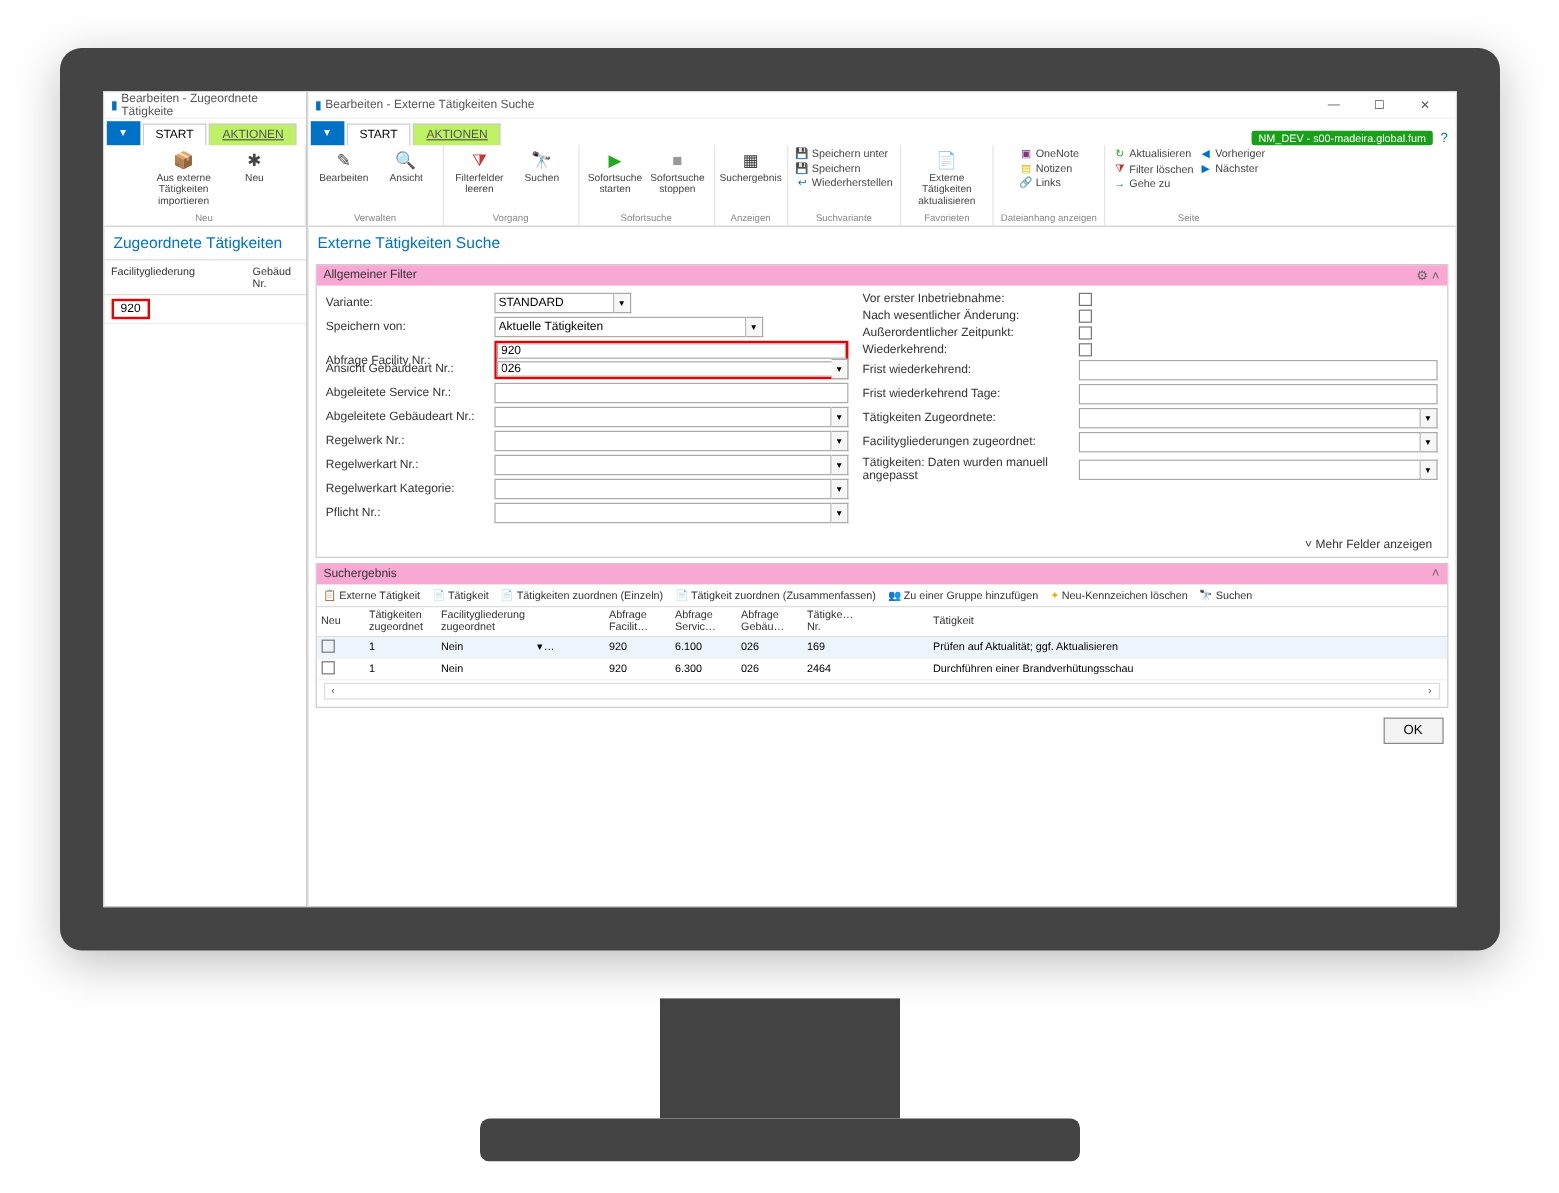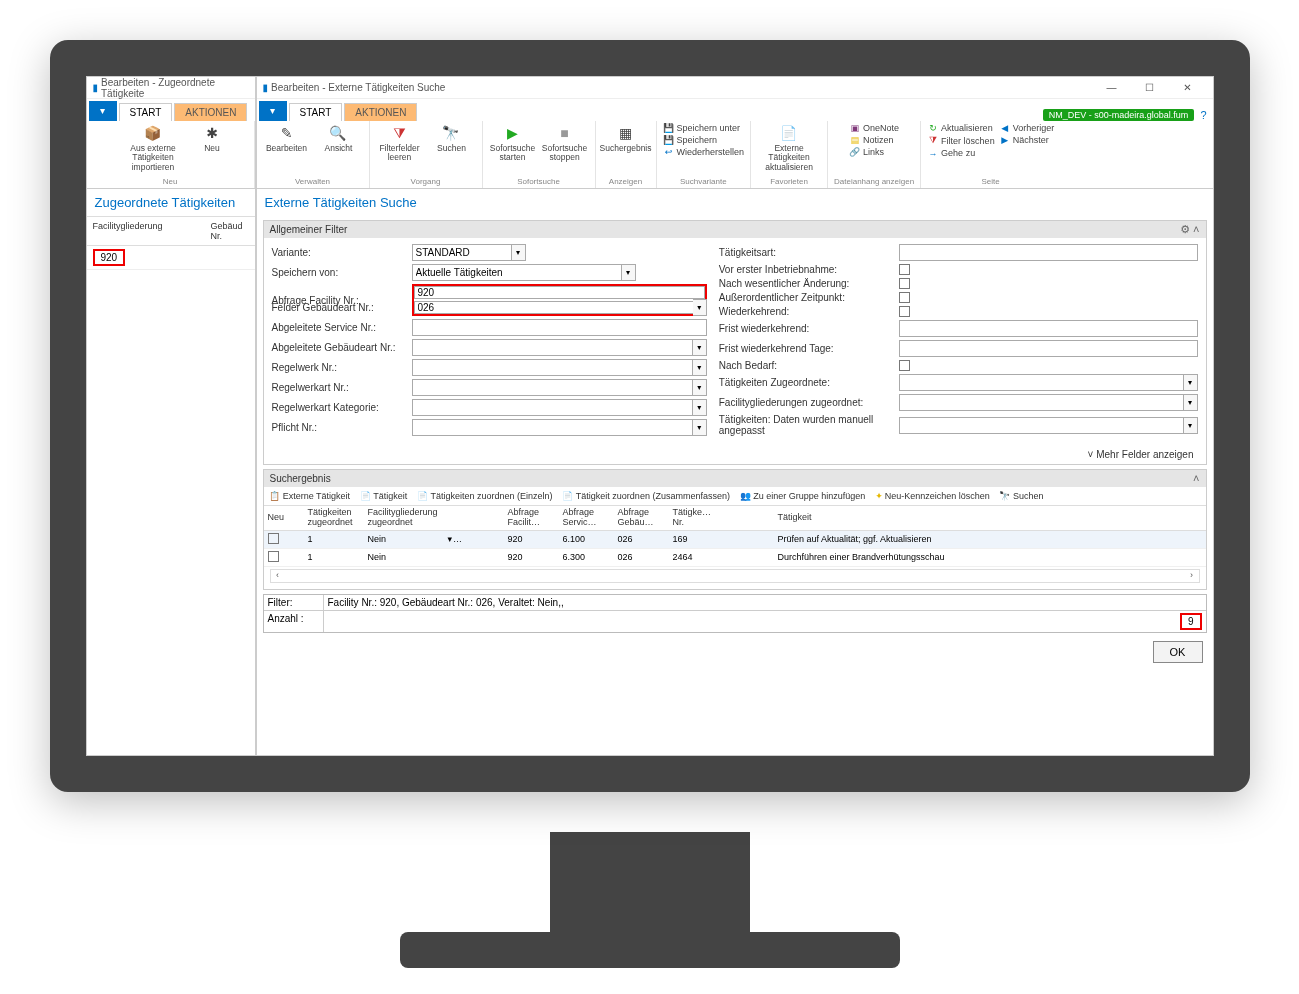--- a/index.html
+++ b/index.html
@@ -10,41 +10,41 @@
   .screen { display:flex; height:680px; overflow:hidden; }
   .window-left, .window-right { background:#fff; border:1px solid #ccc; position:relative; }
   .window-left { width:170px; flex-shrink:0; }
   .window-right { flex:1; }
   .titlebar { height:22px; background:#fff; border-bottom:1px solid #eee; font-size:10px; color:#555; padding:3px 6px; display:flex; align-items:center; }
   .titlebar .spacer { flex:1; }
   .win-btn { width:38px; text-align:center; cursor:pointer; }
   .tabbar { height:22px; background:#fff; display:flex; align-items:flex-end; font-size:10px; }
   .file-btn { background:#0072c6; color:#fff; width:28px; height:20px; text-align:center; line-height:20px; margin-left:2px; }
   .tab { padding:3px 10px; border:1px solid #ccc; border-bottom:none; background:#fff; margin-left:2px; cursor:pointer; }
-  .tab.inactive { background:#fdba74; color:#555; }
+  .tab.inactive { background:#bef264; color:#555;text-decoration:underline; }
   .env-badge { margin-left:auto; margin-right:6px; background:#18a018; color:#fff; font-size:9px; padding:1px 6px; border-radius:2px; }
   .help-icon { color:#0072c6; font-size:11px; margin-right:6px; cursor:pointer; }
   .ribbon { height:68px; border-bottom:1px solid #ccc; background:#fff; display:flex; font-size:9px; color:#444; }
   .rgroup { border-right:1px solid #e4e4e4; padding:2px 6px 2px 6px; display:flex; flex-direction:column; align-items:center; justify-content:flex-end; position:relative; }
   .rgroup .items { display:flex; gap:4px; align-items:flex-start; flex:1; }
   .rgroup .glabel { font-size:8px; color:#888; text-align:center; margin-top:1px; }
   .rbtn { display:flex; flex-direction:column; align-items:center; text-align:center; cursor:pointer; width:48px; }
   .rbtn .ico { width:20px; height:20px; display:flex; align-items:center; justify-content:center; font-size:14px; }
   .rbtn .lbl { font-size:8.5px; line-height:1.1; margin-top:1px; }
   .rbtn-sm { cursor:pointer; display:flex; align-items:center; gap:2px; font-size:9px; white-space:nowrap; }
   .rbtn-sm .ico { width:12px; text-align:center; }
   .vstack { display:flex; flex-direction:column; gap:2px; align-items:flex-start; }
   .page-title { color:#0072c6; font-size:13px; padding:6px 8px; }
   .left-sub-title { color:#0072c6; font-size:13px; padding:6px 8px; }
   .left-columns { display:flex; font-size:9px; color:#333; border-top:1px solid #ddd; border-bottom:1px solid #ddd; }
   .left-columns div { padding:4px 6px; }
   .left-row { display:flex; font-size:10px; padding:3px 6px; border-bottom:1px solid #eee; }
   .hl-red { border:2px solid #e00; padding:1px 6px; display:inline-block; }
   .section { border:1px solid #ccc; margin:4px 6px; }
-  .section-header { background:#e5e5e5; font-size:10px; padding:3px 6px; color:#333; position:relative; }
+  .section-header { background:#f9a8d4; font-size:10px; padding:3px 6px; color:#333; position:relative; }
   .section-header .hdr-tools { position:absolute; right:6px; top:2px; font-size:11px; color:#666; }
   .filter-body { padding:6px 8px; display:flex; gap:12px; font-size:10px; }
   .filter-col { flex:1; }
   .filter-col2 { flex:1.1; }
   .frow { display:flex; align-items:center; margin-bottom:3px; }
   .frow .flabel { width:140px; color:#333; }
   .frow .flabel2 { width:180px; color:#333; }
   .frow input[type=text], .frow select { flex:1; border:1px solid #aaa; height:17px; font-size:10px; padding:0 3px; background:#fff; }
   .frow .drop { width:14px; height:17px; border:1px solid #aaa; border-left:none; text-align:center; line-height:15px; font-size:8px; cursor:pointer; background:#f7f7f7; }
   .more-fields { text-align:right; font-size:10px; color:#333; padding:4px 12px; }
@@ -275,21 +275,21 @@
               <span class="drop">▾</span>
             </div>
             <div class="frow">
                 <span class="flabel">Abfrage Facility Nr.:</span>
               <span class="hl-red" style="padding:0;flex:1;display:flex;flex-direction:column;">
                 <input type="text" style="border: 1px solid rgb(170, 170, 170); height: 17px; font-size: 10px; padding: 0px 3px; margin-bottom: 2px;" value="920">
                 <input type="text" style="border: 1px solid rgb(170, 170, 170); height: 17px; font-size: 10px; padding: 0px 3px;" value="026">
               </span>
             </div>
             <div class="frow" style="margin-top:-20px;">
-                <span class="flabel">Felder Gebäudeart Nr.:</span>
+                <span class="flabel">Ansicht Gebäudeart Nr.:</span>
                 <span style="flex:1"></span>
                 <span class="drop">▾</span>
               </div>
             <div class="frow">
                 <span class="flabel">Abgeleitete Service Nr.:</span>
                 <input type="text" style="">
               </div>
             <div class="frow">
                 <span class="flabel">Abgeleitete Gebäudeart Nr.:</span>
                 <input type="text" style="">
@@ -310,24 +310,20 @@
                 <input type="text" style="">
                 <span class="drop">▾</span>
               </div>
             <div class="frow">
                 <span class="flabel">Pflicht Nr.:</span>
                 <input type="text" style="">
                 <span class="drop">▾</span>
               </div>
           </div>
           <div class="filter-col2">
-            <div class="frow">
-                <span class="flabel2">Tätigkeitsart:</span>
-                <input type="text" style="">
-              </div>
             <div class="frow">
                 <span class="flabel2">Vor erster Inbetriebnahme:</span>
                 <span class="chk"></span>
               </div>
             <div class="frow">
                 <span class="flabel2">Nach wesentlicher Änderung:</span>
                 <span class="chk"></span>
               </div>
             <div class="frow">
                 <span class="flabel2">Außerordentlicher Zeitpunkt:</span>
@@ -337,24 +333,20 @@
                 <span class="flabel2">Wiederkehrend:</span>
                 <span class="chk"></span>
               </div>
             <div class="frow">
                 <span class="flabel2">Frist wiederkehrend:</span>
                 <input type="text" style="">
               </div>
             <div class="frow">
                 <span class="flabel2">Frist wiederkehrend Tage:</span>
                 <input type="text" style="">
-              </div>
-            <div class="frow">
-                <span class="flabel2">Nach Bedarf:</span>
-                <span class="chk"></span>
               </div>
             <div class="frow">
                 <span class="flabel2">Tätigkeiten Zugeordnete:</span>
                 <input type="text" style="">
                 <span class="drop">▾</span>
               </div>
             <div class="frow">
                 <span class="flabel2">Facilitygliederungen zugeordnet:</span>
                 <input type="text" style="">
                 <span class="drop">▾</span>
@@ -447,29 +439,19 @@
             <div></div>
             <div>Durchführen einer Brandverhütungsschau</div>
           </div>
         </div>
         <div class="hscroll">
           <span class="arrow-l">‹</span>
           <span class="arrow-r">›</span>
         </div>
       </div>
 
-      <div class="footer-box">
-        <div class="frow2">
-          <div class="k">Filter:</div>
-          <div class="v">Facility Nr.: 920, Gebäudeart Nr.: 026, Veraltet: Nein,,</div>
-        </div>
-        <div class="frow2">
-          <div class="k">Anzahl :</div>
-          <div class="v" style="text-align:right;"><span class="hl-red">9</span></div>
-        </div>
-      </div>
       <button class="ok-btn">OK</button>
       <div style="clear:both"></div>
     </div>
   </div>
 </div>
 <div class="stand-neck"></div>
 <div class="stand-base"></div>
 
 </body></html>

